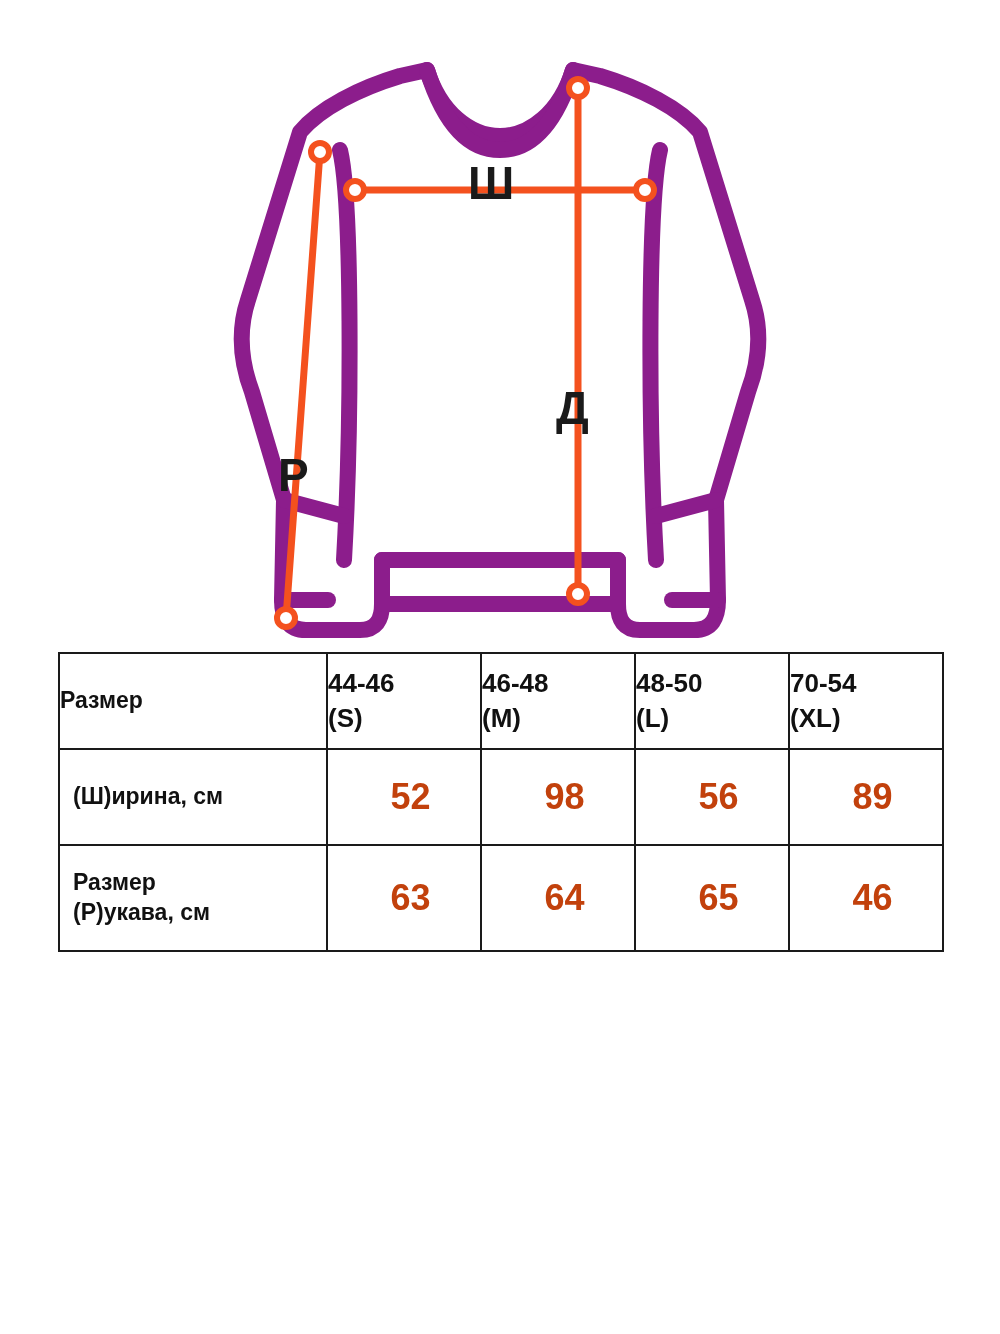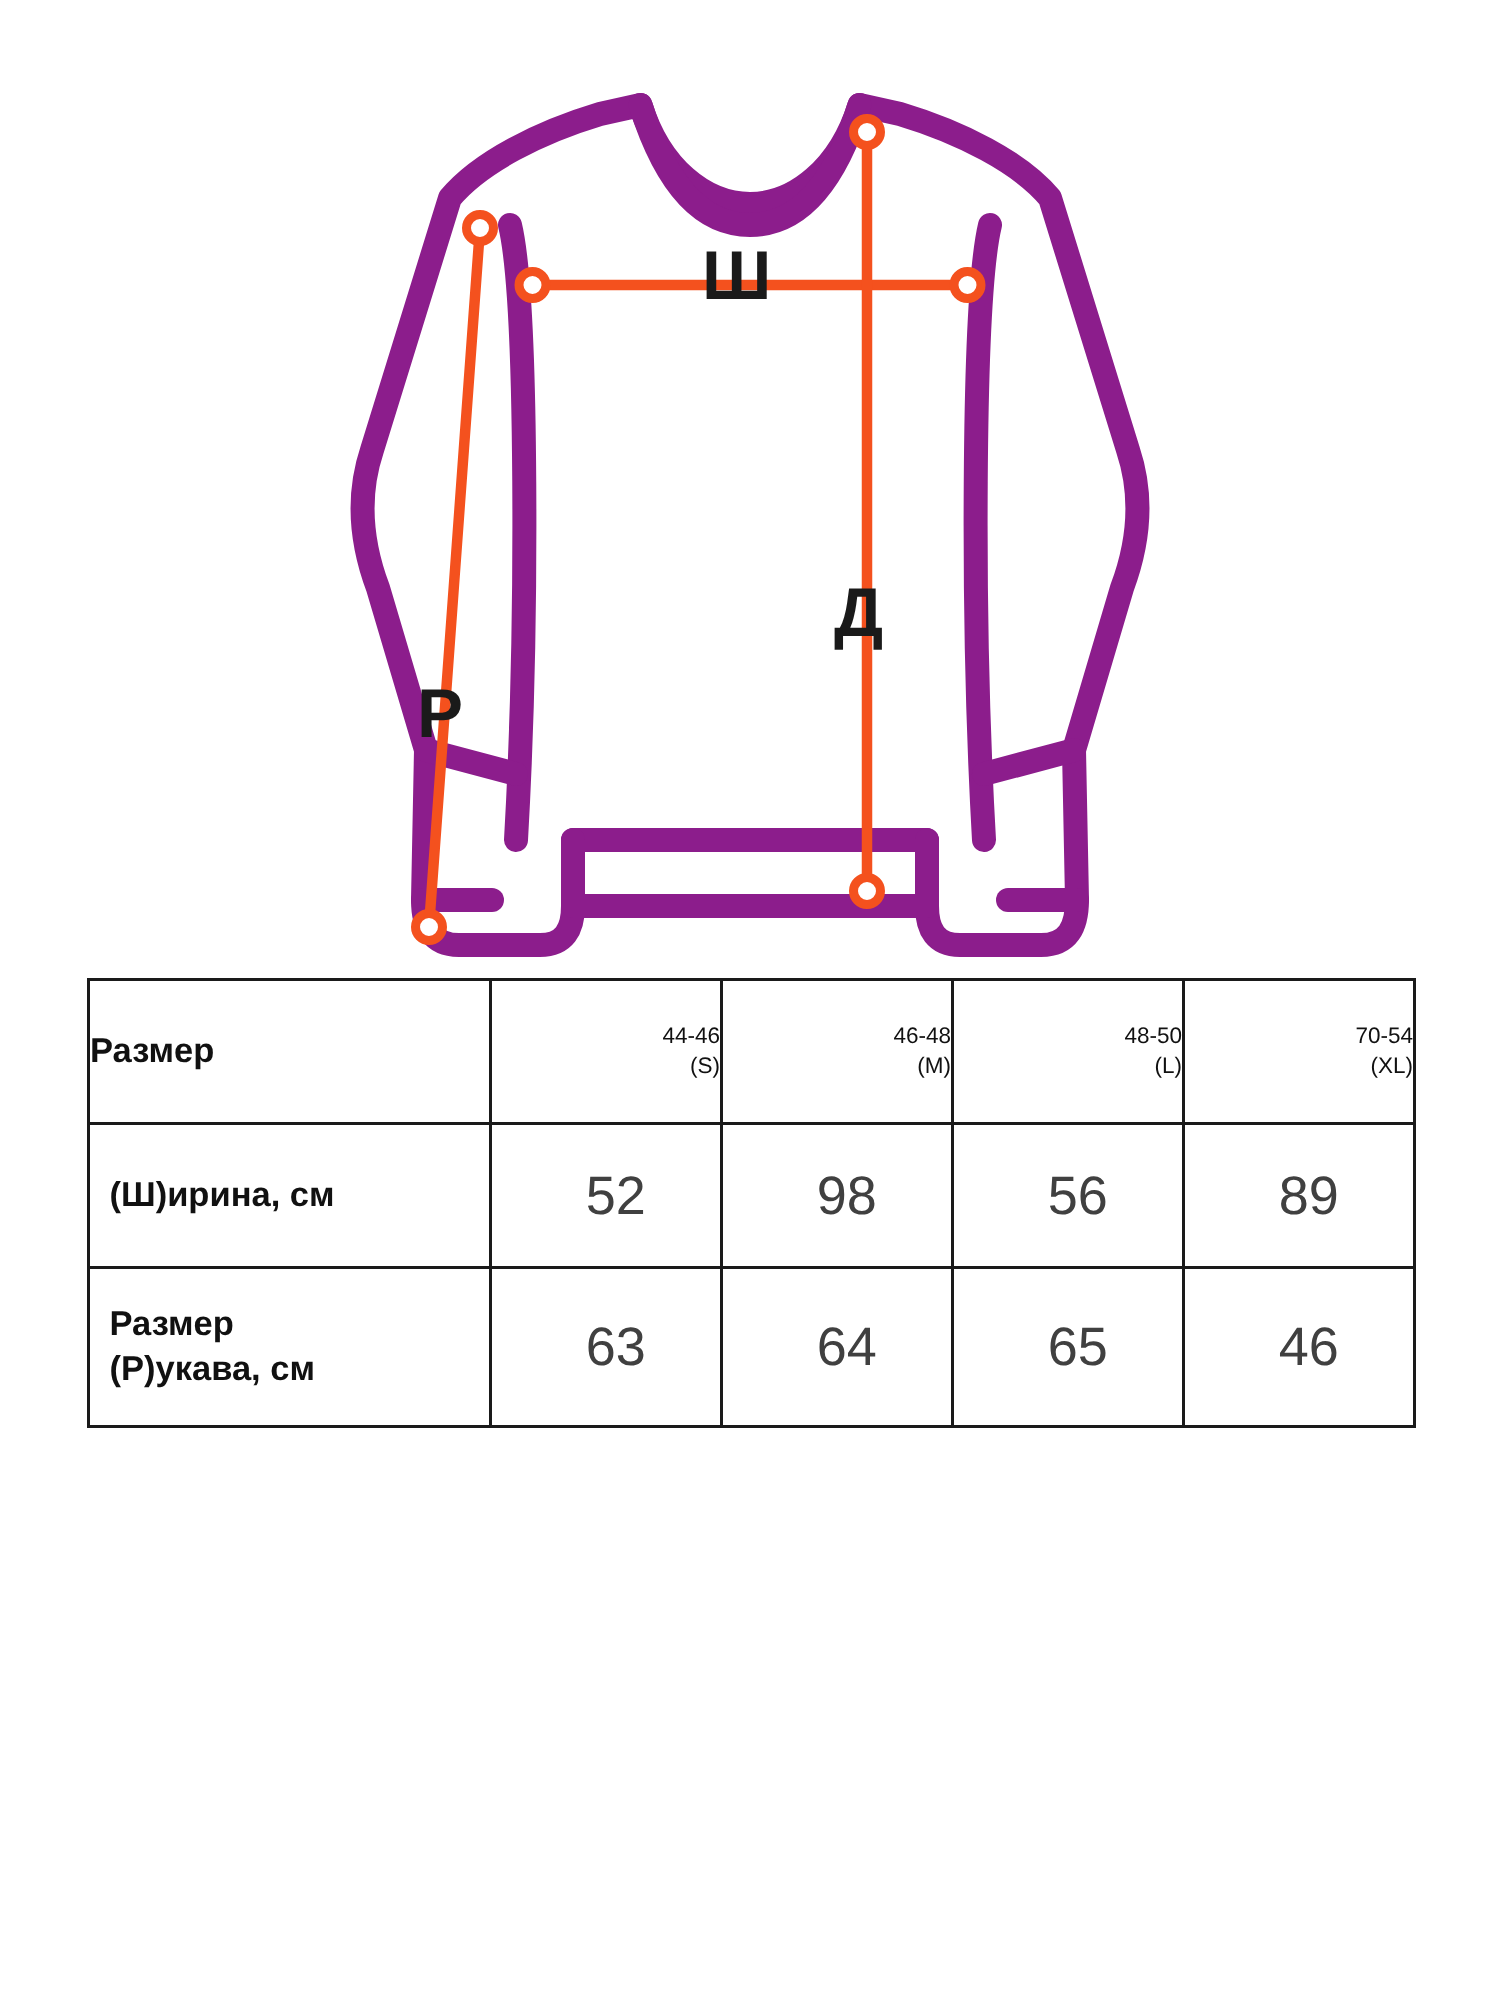--- a/index.html
+++ b/index.html
@@ -77,32 +77,32 @@
 
   .row-head-cell {
     padding: 10px 0 10px 30px;
     text-align: left;
     font-size: 23px;
     font-weight: bold;
     color: #111111;
     line-height: 1.3;
   }
   .size-head-cell {
-    text-align: right;
-    font-size: 15px;
-    font-weight: normal;
+    text-align: left;
+    font-size: 26px;
+    font-weight: bold;
     color: #111111;
     line-height: 1.35;
     padding: 10px 4px;
   }
   .value-cell {
     text-align: center;
     font-size: 36px;
-    font-weight: normal;
-    color: #404040;
+    font-weight: bold;
+    color: #c2410c;
     padding: 12px 4px;
   }
   tr.header-row td { height: 94px; }
   tr.data-row td { height: 94px; padding-left: 13px; }
   tr.data-row.tall td { height: 104px; }
 </style>
 </head>
 <body>
 
 <div id="diagram-area">

